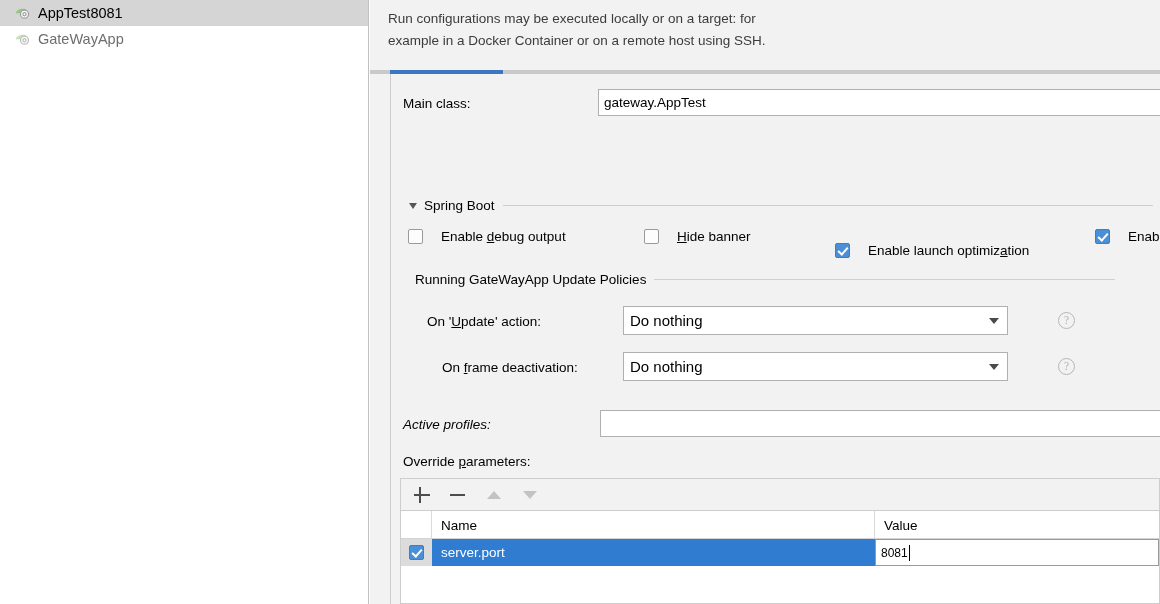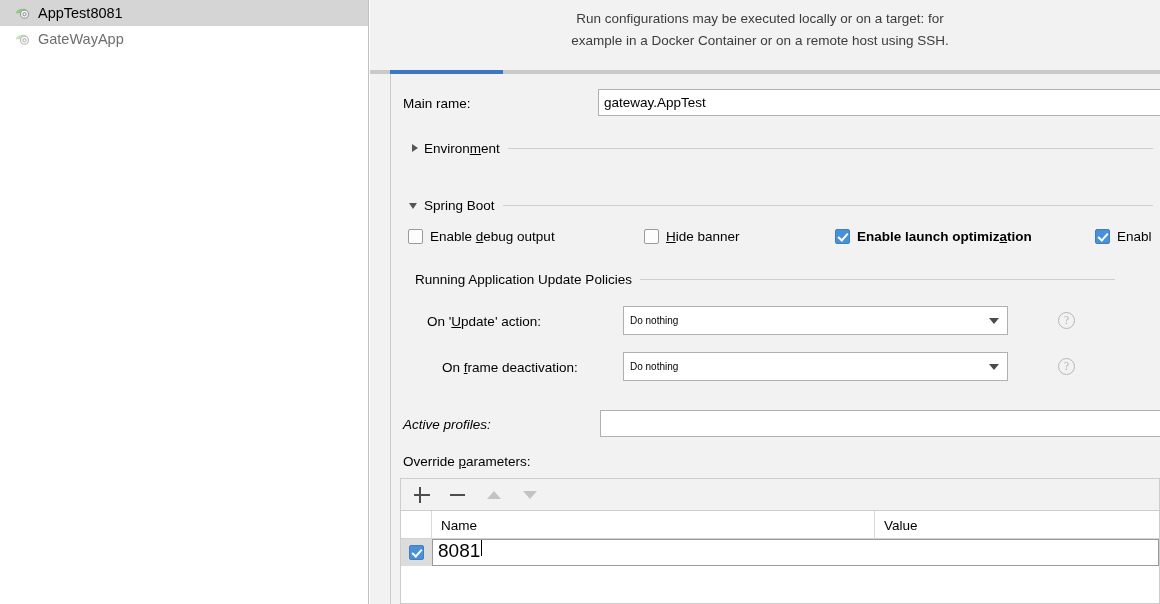--- a/index.html
+++ b/index.html
@@ -35,23 +35,23 @@
   .tree-item.dim { color: #6e6e6e; }
   .spring-icon { width: 18px; height: 16px; flex: 0 0 18px; display:block; }
 
   
   #panel {
     position: absolute; left: 370px; top: 0;
     width: 790px; height: 604px;
     background: #f2f2f2;
   }
   #desc {
-    position: absolute; left: 10px; top: 8px;
+    position: absolute; left: 18px; top: 8px;
     width: 760px;
-    text-align: center;
+    text-align: left;
     font-size: 13.5px;
     color: #3c3c3c;
     line-height: 22px;
   }
   #desc div { white-space: nowrap; }
 
   
   #tabstrip {
     position: absolute; left: 0; top: 70px;
     width: 790px; height: 4px;
@@ -124,21 +124,21 @@
   .grouphdr {
     position: absolute;
     display: flex; align-items: center;
     height: 18px; white-space: nowrap;
   }
   .grouphdr .gtitle { font-size: 13.5px; padding-right: 8px; }
   .grouphdr .gline { height: 1px; background: #cfcfcf; }
 
   
   .cb-row { position: absolute; left: 0; top: 228px; width: 790px; height: 20px; }
-  .cbx { position: absolute; display: flex; align-items: center; gap: 7px; white-space: nowrap; justify-content: space-between; }
+  .cbx { position: absolute; display: flex; align-items: center; gap: 18px; white-space: nowrap; justify-content: space-between; }
   .box {
     width: 15px; height: 15px; flex: 0 0 15px;
     border: 1px solid #9a9a9a;
     background: #fdfdfd;
     border-radius: 2px;
     position: relative;
   }
   .box.checked {
     background: #4a90d9;
     border-color: #3f7fc0;
@@ -154,21 +154,21 @@
   }
   .cbx .ctext { font-size: 13.5px; }
 
   
   .combo {
     position: absolute;
     height: 29px;
     background: #ffffff;
     border: 1px solid #b0b0b0;
     display: flex; align-items: center;
-    font-size: 10px;
+    font-size: 15px;
     padding-left: 6px;
   }
   .combo .cval { flex: 1; white-space: nowrap; }
   .combo .carrow {
     width: 26px; height: 27px;
     display: flex; align-items: center; justify-content: center;
     flex: 0 0 26px;
   }
   .combo .carrow::after {
     content: ""; width: 0; height: 0;
@@ -253,23 +253,23 @@
     width: 443px; background: #2f7cd0;
     color: #ffffff;
     display: flex; align-items: center;
     padding-left: 9px;
     font-size: 13.5px;
   }
   #trow .cell-val {
     flex: 1;
     background: #ffffff;
     border: 1px solid #9a9a9a;
-    display: flex; align-items: flex-start;
+    display: flex; align-items: center;
     padding-left: 5px;
-    font-size: 19px;
+    font-size: 12px;
     position: relative;
   }
   .caret {
     display: inline-block;
     width: 1px; height: 16px;
     background: #000;
     margin-left: 1px;
   }
   #tbl-empty {
     height: 38px; background: #ffffff;
@@ -308,58 +308,53 @@
     <div id="desc">
       <div>Run configurations may be executed locally or on a target: for</div>
       <div>example in a Docker Container or on a remote host using SSH.</div>
     </div>
 
     <div id="tabstrip">
       <div class="active-tab"></div>
     </div>
     <div id="content-border"></div>
 
-    <span class="lbl" style="left:33px; top:96px;">Main rame:</span>
+    <span class="lbl" style="left:33px; top:96px;">Main class:</span>
     <div class="textfield" style="left:228px; top:89px; width:575px;">
       <span>gateway.AppTest</span>
     </div>
 
-    <div class="section" style="left:38px; top:139px; width:745px;">
-      <span class="arrow collapsed"></span>
-      <span class="stitle">Environ<u>m</u>ent</span>
-      <span class="sline" style="flex:1;"></span>
-    </div>
 
     <div class="section" style="left:38px; top:196px; width:745px;">
       <span class="arrow expanded"></span>
       <span class="stitle">Sprin<u>g</u> Boot</span>
       <span class="sline" style="flex:1;"></span>
     </div>
 
     <div class="cb-row">
       <div class="cbx" style="left:38px; top:1px;">
         <span class="box"></span>
         <span class="ctext">Enable <u>d</u>ebug output</span>
       </div>
       <div class="cbx" style="left:274px; top:1px;">
         <span class="box"></span>
         <span class="ctext"><u>H</u>ide banner</span>
       </div>
-      <div class="cbx" style="left:465px; top:1px;font-weight:bold;">
+      <div class="cbx" style="left:465px; top:15px;">
         <span class="box checked"></span>
         <span class="ctext">Enable launch optimiz<u>a</u>tion</span>
       </div>
       <div class="cbx" style="left:725px; top:1px;">
         <span class="box checked"></span>
         <span class="ctext">Enabl</span>
       </div>
     </div>
 
     <div class="grouphdr" style="left:45px; top:270px; width:700px;">
-      <span class="gtitle">Running Application Update Policies</span>
+      <span class="gtitle">Running GateWayApp Update Policies</span>
       <span class="gline" style="flex:1;"></span>
     </div>
 
     <span class="lbl" style="left:57px; top:314px;">On '<u>U</u>pdate' action:</span>
     <div class="combo" style="left:253px; top:306px; width:385px;">
       <span class="cval">Do nothing</span>
       <span class="carrow"></span>
     </div>
     <span class="helpicon" style="left:688px; top:312px;">?</span>
 
@@ -389,20 +384,21 @@
   <div id="tbl">
     <div id="thead">
       <div class="th cbcol"></div>
       <div class="th namecol">Name</div>
       <div class="th valcol">Value</div>
     </div>
     <div id="trow">
       <div class="cell-cb">
         <span class="box checked"></span>
       </div>
+      <div class="cell-name">server.port</div>
       <div class="cell-val">
         <span>8081</span>
           <span class="caret"></span>
       </div>
     </div>
     <div id="tbl-empty"></div>
   </div>
 
 </div>
 

